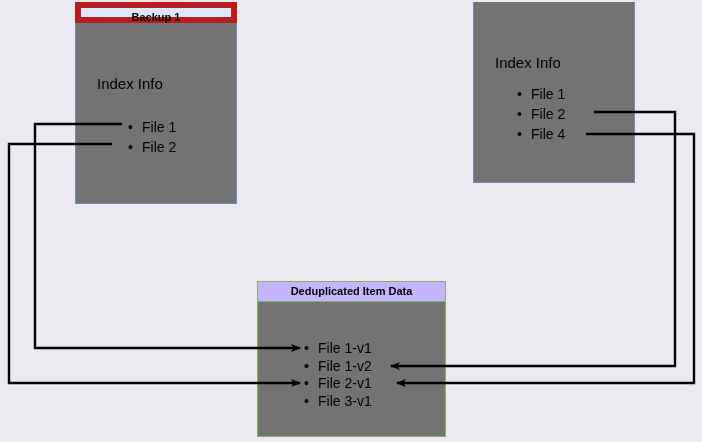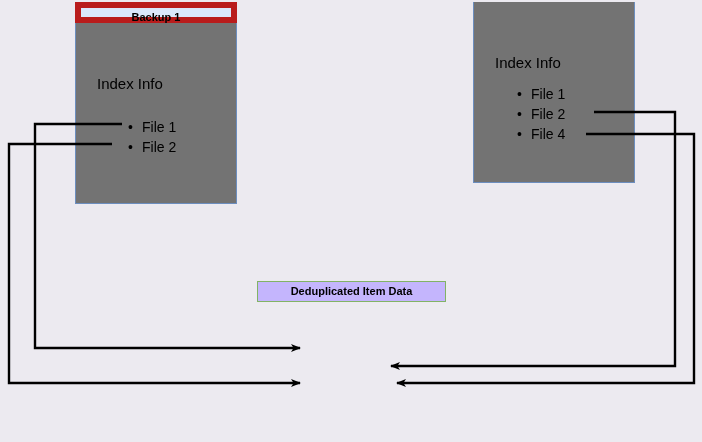--- a/index.html
+++ b/index.html
@@ -87,20 +87,28 @@
       <ul class="filelist" style="left:43px;top:82px;">
         <li>File 1</li>
         <li>File 2</li>
         <li>File 4</li>
       </ul>
     </div>
   </div>
 
   <div class="box green" style="left:257px;top:281px;width:189px;height:156px;">
     <div class="hdr">Deduplicated Item Data</div>
+    <div class="body" style="height:135px;">
+      <ul class="filelist dedup" style="left:46px;top:38px;">
+        <li>File 1-v1</li>
+        <li>File 1-v2</li>
+        <li>File 2-v1</li>
+        <li>File 3-v1</li>
+      </ul>
+    </div>
   </div>
 
   <svg class="wires" viewBox="0 0 702 442">
     <defs>
       <marker id="arrR" markerWidth="10" markerHeight="8" refX="9" refY="4" orient="auto" markerUnits="userSpaceOnUse">
         <path d="M0,0 L10,4 L0,8 L2.6,4 Z" fill="#000"></path>
       </marker>
       <marker id="arrL" markerWidth="10" markerHeight="8" refX="9" refY="4" orient="auto" markerUnits="userSpaceOnUse">
         <path d="M0,0 L10,4 L0,8 L2.6,4 Z" fill="#000"></path>
       </marker>

